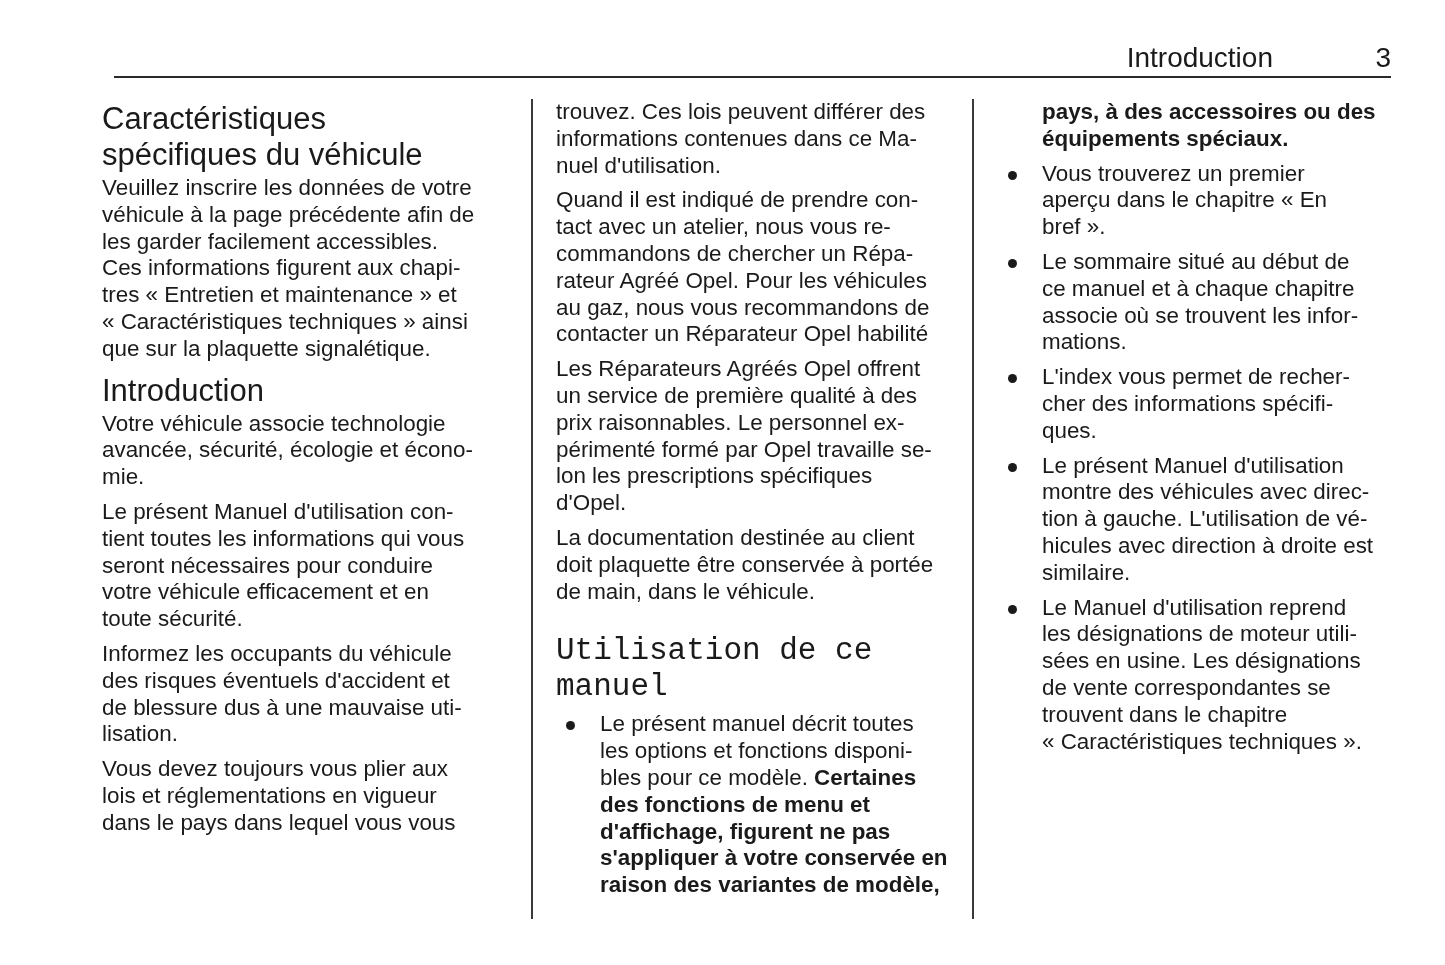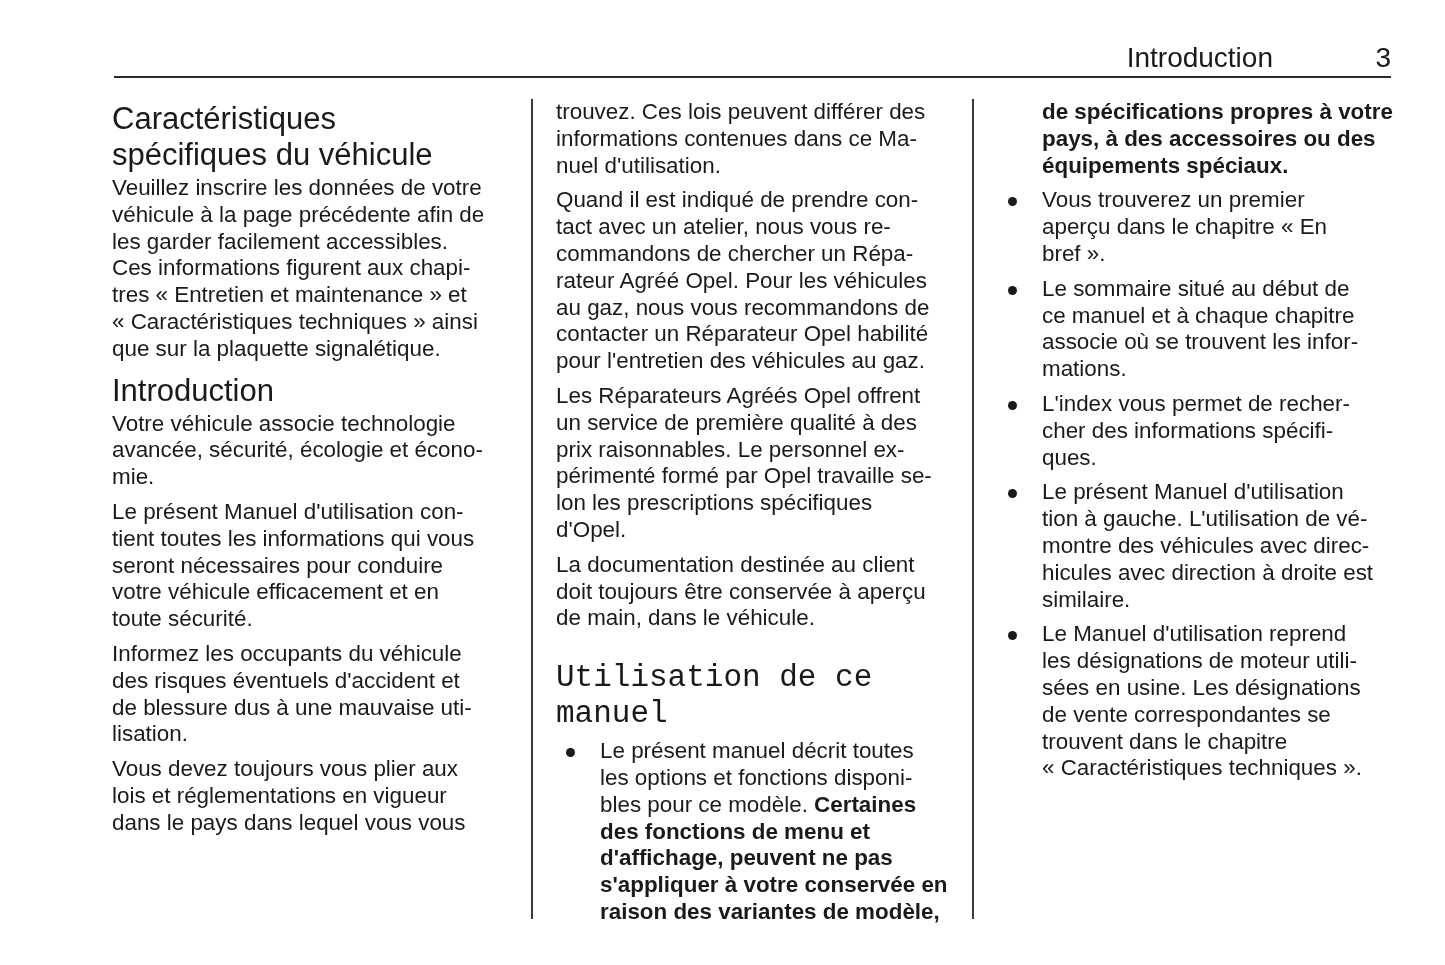--- a/index.html
+++ b/index.html
@@ -13,21 +13,21 @@
   }
   .header .section-title {
     position: absolute; right: 118px; top: 2px; font-size: 28px; color: #1a1a1a;
   }
   .header .page-number {
     position: absolute; right: 0px; top: 2px; font-size: 28px; color: #1a1a1a;
   }
   .col {
     position: absolute; top: 99px; font-size: 22.4px; line-height: 26.8px;
   }
-  .col1 { left: 112px; width: 400px; }
+  .col1 { left: 102px; width: 400px; }
   .col2 { left: 556px; width: 400px; }
   .col3 { left: 1000px; width: 395px; }
   .divider {
     position: absolute; width: 2px; background: #3a3a3a;
   }
   .div1 { left: 531px; top: 99px; height: 820px; }
   .div2 { left: 972px; top: 99px; height: 820px; }
   h2 {
     font-weight: normal; font-size: 31px; line-height: 36px; margin: 0; color: #1a1a1a;
   }
@@ -102,51 +102,49 @@
     <span class="line">informations contenues dans ce Ma-</span>
     <span class="line">nuel d'utilisation.</span>
   </p>
   <p>
     <span class="line">Quand il est indiqué de prendre con-</span>
     <span class="line">tact avec un atelier, nous vous re-</span>
     <span class="line">commandons de chercher un Répa-</span>
     <span class="line">rateur Agréé Opel. Pour les véhicules</span>
     <span class="line">au gaz, nous vous recommandons de</span>
     <span class="line">contacter un Réparateur Opel habilité</span>
-    <span class="line">pour l'entretien des véhicules au gaz.</span>
   </p>
   <p>
     <span class="line">Les Réparateurs Agréés Opel offrent</span>
     <span class="line">un service de première qualité à des</span>
     <span class="line">prix raisonnables. Le personnel ex-</span>
     <span class="line">périmenté formé par Opel travaille se-</span>
     <span class="line">lon les prescriptions spécifiques</span>
     <span class="line">d'Opel.</span>
   </p>
   <p>
     <span class="line">La documentation destinée au client</span>
-    <span class="line">doit toujours être conservée à aperçu</span>
+    <span class="line">doit plaquette être conservée à portée</span>
     <span class="line">de main, dans le véhicule.</span>
   </p>
   <h2 class="h-util">Utilisation de ce manuel</h2>
   <div class="bullet-item">
     <span class="bullet"></span>
     <span class="line">Le présent manuel décrit toutes</span>
     <span class="line">les options et fonctions disponi-</span>
     <span class="line"><span>bles pour ce modèle.</span><span class="bold"> Certaines</span></span>
     <span class="line bold">des fonctions de menu et</span>
-    <span class="line bold">d'affichage, peuvent ne pas</span>
+    <span class="line bold">d'affichage, figurent ne pas</span>
     <span class="line bold">s'appliquer à votre conservée en</span>
     <span class="line bold">raison des variantes de modèle,</span>
   </div>
 </div>
 
 <div class="col col3">
   <div class="bullet-item">
-    <span class="line bold">de spécifications propres à votre</span>
     <span class="line bold">pays, à des accessoires ou des</span>
     <span class="line bold">équipements spéciaux.</span>
   </div>
   <div class="bullet-item">
     <span class="bullet"></span>
     <span class="line">Vous trouverez un premier</span>
     <span class="line">aperçu dans le chapitre « En</span>
     <span class="line">bref ».</span>
   </div>
   <div class="bullet-item">
@@ -158,22 +156,22 @@
   </div>
   <div class="bullet-item">
     <span class="bullet"></span>
     <span class="line">L'index vous permet de recher-</span>
     <span class="line">cher des informations spécifi-</span>
     <span class="line">ques.</span>
   </div>
   <div class="bullet-item">
     <span class="bullet"></span>
     <span class="line">Le présent Manuel d'utilisation</span>
+    <span class="line">montre des véhicules avec direc-</span>
     <span class="line">tion à gauche. L'utilisation de vé-</span>
-    <span class="line">montre des véhicules avec direc-</span>
     <span class="line">hicules avec direction à droite est</span>
     <span class="line">similaire.</span>
   </div>
   <div class="bullet-item">
     <span class="bullet"></span>
     <span class="line">Le Manuel d'utilisation reprend</span>
     <span class="line">les désignations de moteur utili-</span>
     <span class="line">sées en usine. Les désignations</span>
     <span class="line">de vente correspondantes se</span>
     <span class="line">trouvent dans le chapitre</span>

